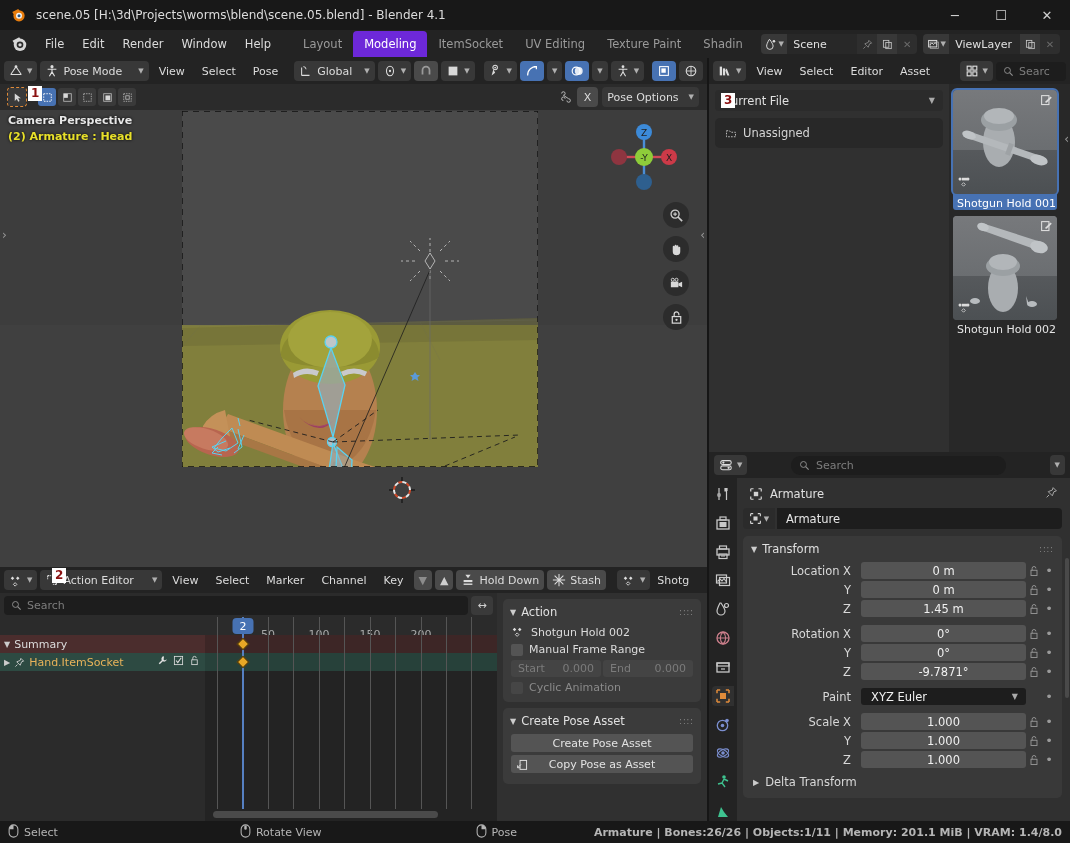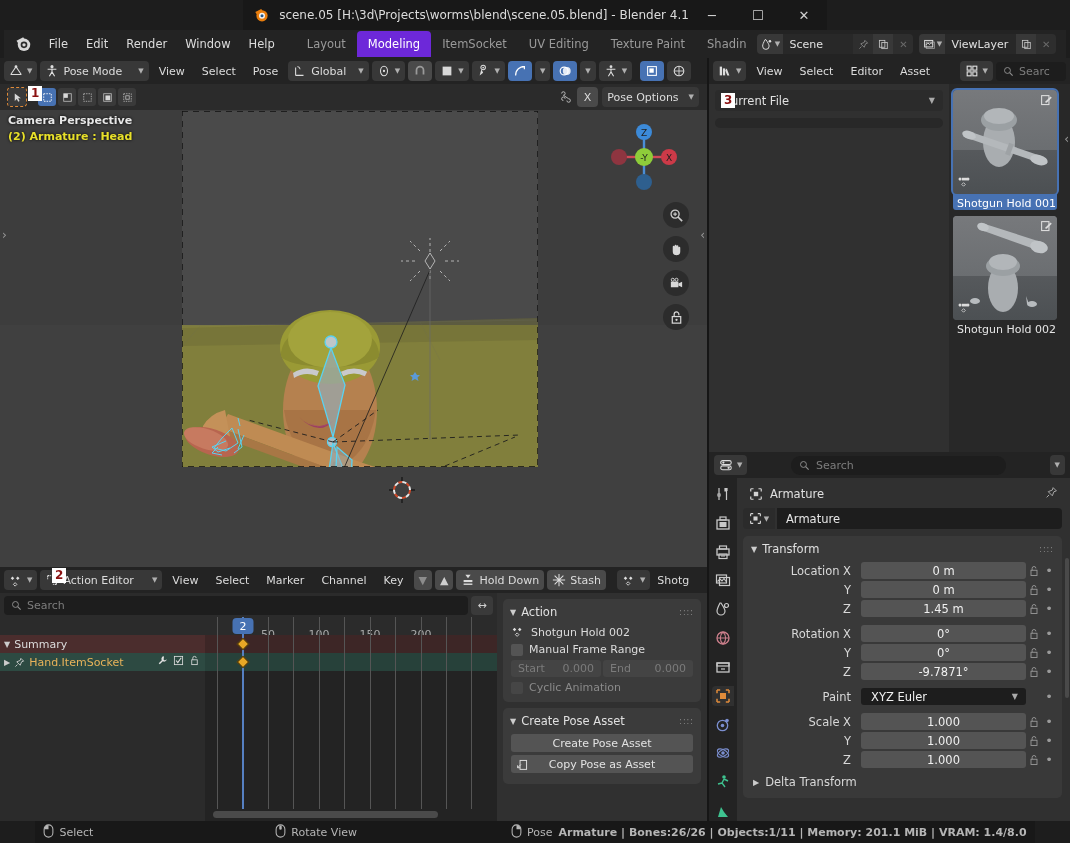--- a/index.html
+++ b/index.html
@@ -5,21 +5,21 @@
   * { box-sizing: border-box; margin: 0; padding: 0; }
   body {
     width: 1070px; height: 843px;
     background: #1d1d1d;
     font-family: "DejaVu Sans", sans-serif;
     font-size: 11px;
     color: #e5e5e5;
     overflow: hidden;
     position: relative;
   }
-  .app { width: 1070px; height: 843px; position: relative; display: flex; flex-direction: column; align-items: center; }
+  .app { width: 1070px; height: 843px; position: relative; display: flex; flex-direction: column; }
 
   
   .titlebar {
     height: 30px; background: #181818; display: flex; align-items: center;
     padding: 0 0 0 10px; flex: 0 0 30px; position: relative;
   }
   .titlebar .blender-logo { width: 18px; height: 18px; margin-right: 8px; flex:0 0 18px;}
   .titlebar .title-text { font-size: 12px; color: #dcdcdc; white-space: nowrap;}
   .winbtns { margin-left: auto; display: flex; height: 30px; }
   .winbtn { width: 46px; height: 30px; display:flex; align-items:center; justify-content:center; color:#cfcfcf; font-size: 13px;}
@@ -57,21 +57,21 @@
   .vp-header {
     height: 26px; background: #232323; display:flex; align-items:center; gap:3px;
     padding: 0 4px; flex:0 0 26px; overflow:hidden;
   }
   .hbtn {
     height: 20px; background: #383838; border-radius:4px; display:flex; align-items:center;
     padding: 0 5px; gap:4px; color:#dcdcdc; font-size:11px; white-space:nowrap;
   }
   .hbtn.flat { background: transparent; padding: 0 7px;}
   .hbtn.on { background: #4772b3; }
-  .hbtn.sep { }
+  .hbtn.sep { margin-left: 6px; }
   .icn { width:14px; height:14px; display:inline-block; flex:0 0 14px;}
   .icn svg { width: 100%; height:100%; display:block; }
 
   .vp-tools {
     height: 26px; background: #2b2b2b; display:flex; align-items:center; gap:2px;
     padding: 0 8px; flex:0 0 26px; position: relative;
   }
   .tbtn { width:18px; height:18px; background:#3a3a3a; border-radius:3px; display:flex; align-items:center; justify-content:center;}
   .tbtn.act { background:#4772b3; }
   .tbtn.out { outline: 1.5px dashed #e08b3a; outline-offset: 0px; background:#3a3a3a;}
@@ -841,20 +841,28 @@
       </div>
 
       <div class="ab-body" style="height:368px;flex:0 0 368px">
         <div class="ab-left">
           <div class="dropdown">
             <span>Current File</span>
             <span class="chv">▼</span>
             <div class="marker" style="left:6px; top:3px;">3</div>
           </div>
           <div class="cat-box">
+            <div class="cat-row">
+              <span style="display:flex">
+                <svg width="12" height="12" viewBox="0 0 16 16">
+                    <path d="M2 5 L6 5 L7.5 7 L14 7 L14 13 L2 13 Z" fill="none" stroke="#c8c8c8" stroke-width="1.2" stroke-dasharray="2.2 1.6"></path>
+                  </svg>
+              </span>
+              <span>Unassigned</span>
+            </div>
           </div>
         </div>
 
         <div class="ab-right">
           <div class="thumb-cell">
             <div class="thumb sel">
               <svg width="104" height="104" viewBox="0 0 104 104">
                 <defs>
                     <linearGradient id="bg1" x1="0" y1="0" x2="0" y2="1">
                   <stop offset="0%" stop-color="#77797c"></stop>

